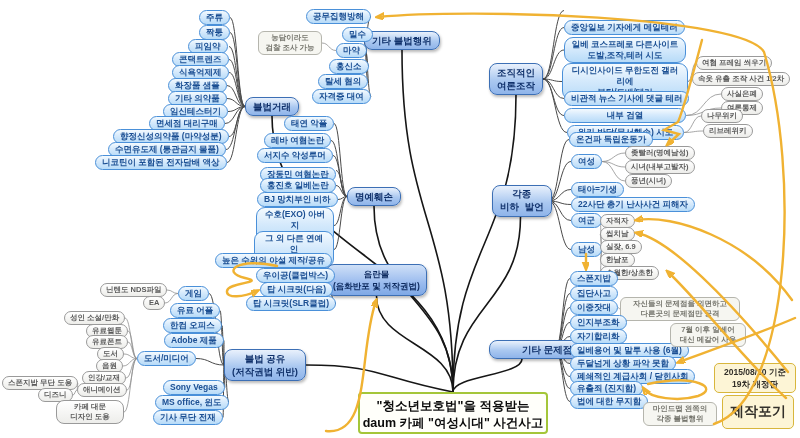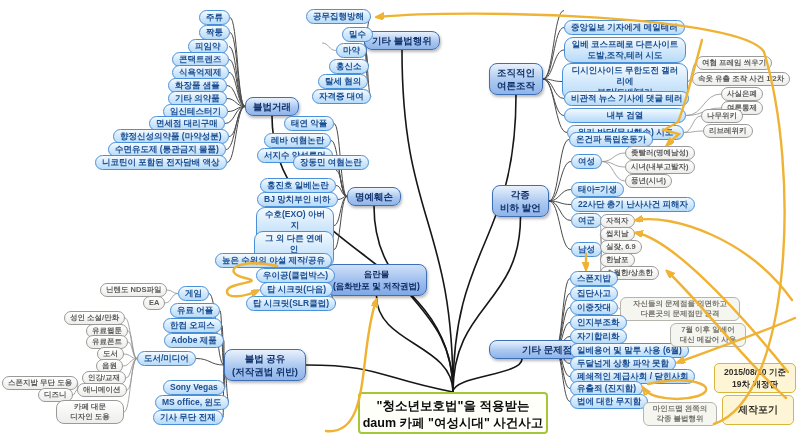--- a/index.html
+++ b/index.html
@@ -24,21 +24,21 @@
         border-radius:8px;color:#5b5b5b;font-size:7.5px;font-weight:bold;
         padding:1px 5px;line-height:10px;}
   .note{background:#f6f6f1;border:1px solid #b5b5ad;border-radius:6px;color:#76766e;
         font-size:7.5px;font-weight:bold;padding:1px 4px;line-height:10px;text-align:center;}
   .root-box{position:absolute;left:358px;top:392px;width:190px;height:42px;z-index:2;
         background:#fffffa;border:2px solid #a4c639;border-radius:4px;color:#0c0c0c;
         font-weight:bold;font-size:12.5px;text-align:center;line-height:17px;padding-top:4px;box-sizing:border-box;}
   .badge{position:absolute;background:#fdf5d6;border:1.5px solid #d8b63c;border-radius:5px;
         color:#33302a;font-weight:bold;text-align:center;z-index:2;box-sizing:border-box;}
   #revision{left:714px;top:363px;width:82px;font-size:8.5px;line-height:12px;padding:2px 1px;}
-  #abandon{left:722px;top:395px;width:72px;font-size:10px;padding:7px 0;}
+  #abandon{left:722px;top:395px;width:72px;font-size:14px;padding:7px 0;}
   path.trunk{stroke:#161616;stroke-width:1.6;fill:none;}
   path.link{stroke:#4a4a4a;stroke-width:1;fill:none;}
   path.graylink{stroke:#8f8f8f;stroke-width:.8;fill:none;}
   #arrows path{stroke:#f0b232;stroke-width:2.4;fill:none;stroke-linecap:round;}
 </style>
 </head>
 <body>
 
 <div id="canvas">
   <svg id="edges" class="layer" viewBox="0 0 800 438">
@@ -184,60 +184,62 @@
     <div class="node leaf" style="left: 168px; top: 91px; font-family: Liberation Serif, serif;">기타 의약품</div>
     <div class="node leaf" style="left: 163px; top: 104px;">임신테스터기</div>
     <div class="node leaf" style="left: 149px; top: 116px;">면세점 대리구매</div>
     <div class="node leaf" style="left: 113px; top: 129px;">향정신성의약품 (마약성분)</div>
     <div class="node leaf" style="left: 108px; top: 142px;">수면유도제 (통관금지 물품)</div>
     <div class="node leaf" style="left: 95px; top: 155px;">니코틴이 포함된 전자담배 액상</div>
     <div class="node main" style="left: 364px; top: 31px;">기타 불법행위</div>
     <div class="node leaf" style="left: 306px; top: 9px;">공무집행방해</div>
     <div class="node leaf" style="left: 342px; top: 27px;">밀수</div>
     <div class="node leaf" style="left: 336px; top: 43px;">마약</div>
+    <div class="node note" style="left: 258px; top: 31px; width: 64px; text-align: center;">농담이라도
+검찰 조사 가능</div>
     <div class="node leaf" style="left: 329px; top: 59px;">흥신소</div>
     <div class="node leaf" style="left: 318px; top: 74px;">탈세 혐의</div>
     <div class="node leaf" style="left: 312px; top: 89px;">자격증 대여</div>
     <div class="node main" style="left: 489px; top: 63px; text-align: center;">조직적인
 여론조작</div>
     <div class="node leaf" style="left: 564px; top: 20px;">중앙일보 기자에게 메일테러</div>
     <div class="node leaf" style="left: 564px; top: 37px; width: 122px; text-align: center;">일베 코스프레로 다른사이트
 도발,조작,테러 시도</div>
     <div class="node leaf" style="left: 562px; top: 63px; width: 126px; text-align: center;">디시인사이드 무한도전 갤러리에
 분탕/도배/테러</div>
     <div class="node leaf" style="left: 564px; top: 91px;">비관적 뉴스 기사에 댓글 테러</div>
     <div class="node leaf" style="left: 564px; top: 108px; width: 122px; text-align: center;">내부 검열</div>
     <div class="node leaf" style="left: 567px; top: 125px; width: 117px; text-align: center;">위키 반달(문서훼손) 시도</div>
     <div class="node gray" style="left: 696px; top: 56px;">여혐 프레임 씌우기</div>
     <div class="node gray" style="left: 692px; top: 72px;">속옷 유출 조작 사건 1/2차</div>
     <div class="node gray" style="left: 721px; top: 87px;">사실은폐</div>
     <div class="node gray" style="left: 721px; top: 101px;">여론통제</div>
     <div class="node gray" style="left: 701px; top: 109px;">나무위키</div>
     <div class="node gray" style="left: 703px; top: 124px;">리브레위키</div>
-    <div class="node main" style="left: 492px; top: 185px; text-align: center;">각종
+    <div class="node main" style="left: 492px; top: 185px; text-align: center; font-family: Liberation Mono, monospace;">각종
 비하 발언</div>
     <div class="node leaf" style="left: 569px; top: 132px;">온건파 독립운동가</div>
     <div class="node leaf" style="left: 571px; top: 154px;">여성</div>
     <div class="node gray" style="left: 625px; top: 146px;">좆빨러(명예남성)</div>
     <div class="node gray" style="left: 625px; top: 160px;">시녀(내부고발자)</div>
     <div class="node gray" style="left: 625px; top: 174px;">풍년(시녀)</div>
     <div class="node leaf" style="left: 571px; top: 182px;">태아=기생</div>
     <div class="node leaf" style="left: 571px; top: 197px;">22사단 총기 난사사건 피해자</div>
     <div class="node leaf" style="left: 571px; top: 213px;">여군</div>
     <div class="node leaf" style="left: 571px; top: 242px;">남성</div>
     <div class="node gray" style="left: 600px; top: 214px;">자적자</div>
     <div class="node gray" style="left: 600px; top: 227px;">씹치남</div>
     <div class="node gray" style="left: 600px; top: 240px;">실잦, 6.9</div>
     <div class="node gray" style="left: 600px; top: 253px;">한남포</div>
     <div class="node gray" style="left: 600px; top: 266px;">습월한/상초한</div>
     <div class="node main" style="left: 347px; top: 187px;">명예훼손</div>
     <div class="node leaf" style="left: 284px; top: 116px;">태연 악플</div>
     <div class="node leaf" style="left: 264px; top: 133px;">레바 여혐논란</div>
     <div class="node leaf" style="left: 257px; top: 148px; text-align: right;">서지수 악성루머</div>
-    <div class="node leaf" style="left: 260px; top: 155px; margin-left: 33px;">장동민 여혐논란</div>
+    <div class="node leaf" style="left: 260px; top: 167px;">장동민 여혐논란</div>
     <div class="node leaf" style="left: 260px; top: 178px;">홍진호 일베논란</div>
     <div class="node leaf" style="left: 257px; top: 192px;">BJ 망치부인 비하</div>
     <div class="node leaf" style="left: 256px; top: 207px; width: 78px; text-align: center;">수호(EXO) 아버지
 뉴라이트 논란</div>
     <div class="node leaf" style="left: 254px; top: 231px; width: 80px; text-align: center;">그 외 다른 연예인
 루머 유포</div>
     <div class="node bigmain" style="left: 326px; top: 264px; text-align: center;">음란물
 (음화반포 및 저작권법)</div>
     <div class="node leaf" style="left: 215px; top: 253px;">높은 수위의 야설 제작/공유</div>
     <div class="node leaf" style="left: 256px; top: 268px;">우이공(클럽박스)</div>

